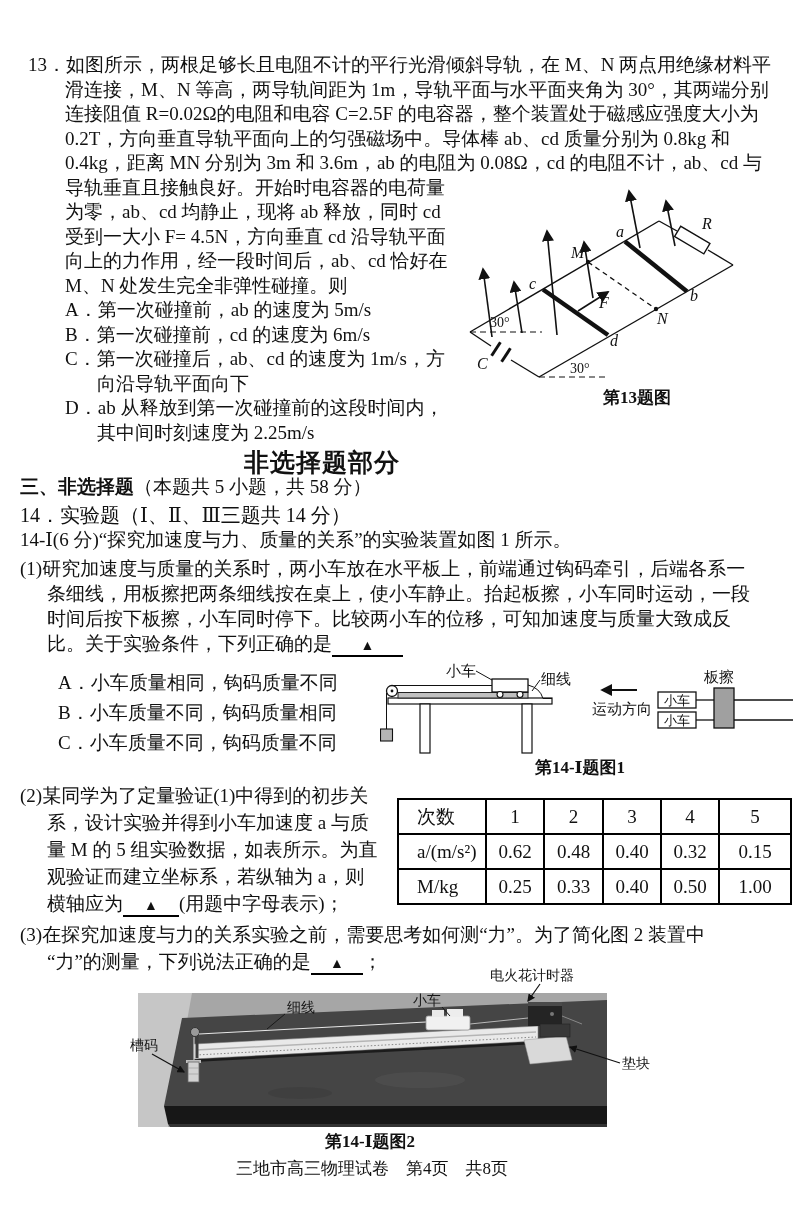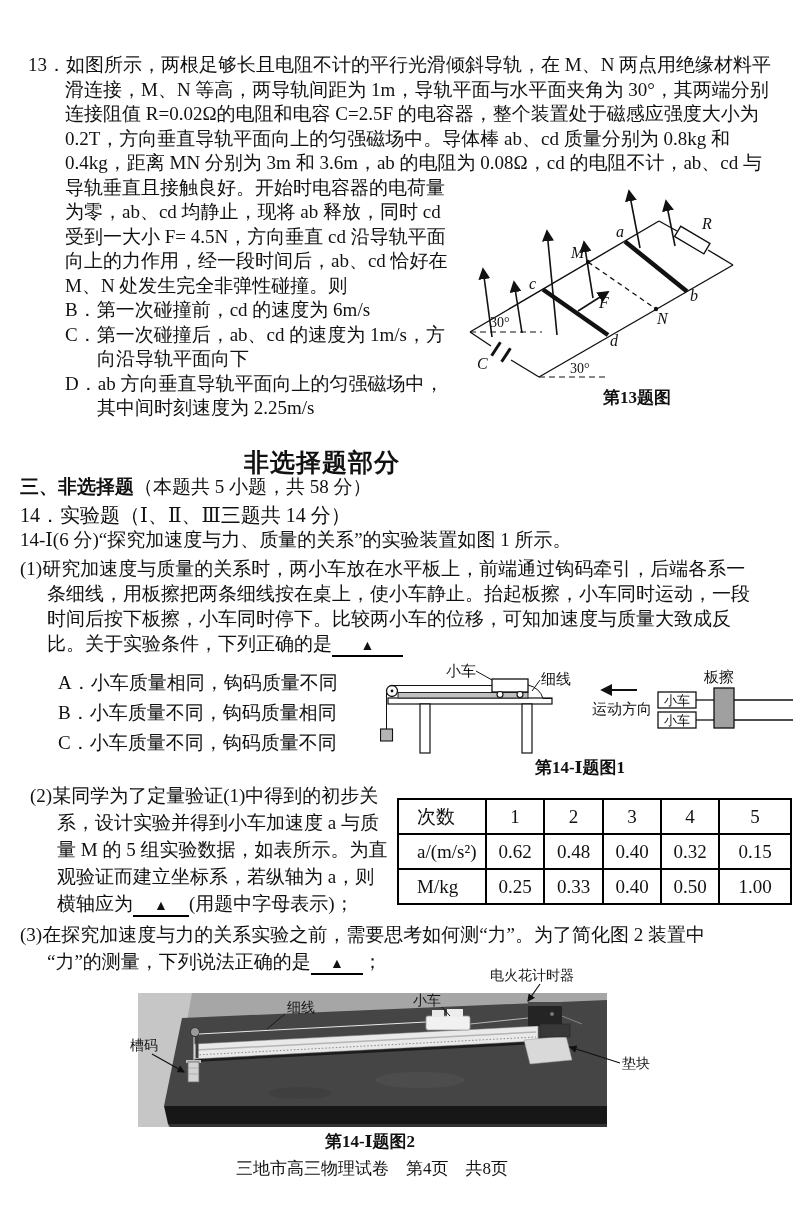--- a/index.html
+++ b/index.html
@@ -19,21 +19,21 @@
                font-size:25px; font-weight:700; letter-spacing:1px; }
   #sec3 { left:20px; top:474px; font-size:19px; white-space:nowrap; }
   #sec3 .b { font-weight:700; }
   #q14-head { left:20px; top:502px; font-size:20px; white-space:nowrap; }
   #q14-1-head { left:20px; top:527px; font-size:19px; white-space:nowrap; }
 
   #p1 { left:20px; top:556px; line-height:25px; }
   #p1 .cont { padding-left:27px; }
   #opts1 { left:58px; top:668px; line-height:30px; }
 
-  #p2 { left:20px; top:782px; line-height:27px;margin-left:10px; }
+  #p2 { left:20px; top:782px; line-height:27px; }
   #p2 .cont { padding-left:27px; }
   #p3 { left:20px; top:921px; line-height:27px; }
   #p3 .cont { padding-left:27px; }
 
   .blank { display:inline-block; border-bottom:2px solid #000; text-align:center;
            font-size:14px; line-height:20px; height:21px; }
   .w70 { width:71px; } .w56 { width:56px; } .w52 { width:52px; }
 
   .caption { font-size:17px; white-space:nowrap;font-weight:bold; }
   #cap13   { left:477px; top:386px; width:320px; text-align:center; }
@@ -63,24 +63,25 @@
   <div class="line">13．如图所示，两根足够长且电阻不计的平行光滑倾斜导轨，在 M、N 两点用绝缘材料平</div>
   <div class="line i1">滑连接，M、N 等高，两导轨间距为 1m，导轨平面与水平面夹角为 30°，其两端分别</div>
   <div class="line i1">连接阻值 R=0.02Ω的电阻和电容 C=2.5F 的电容器，整个装置处于磁感应强度大小为</div>
   <div class="line i1">0.2T，方向垂直导轨平面向上的匀强磁场中。导体棒 ab、cd 质量分别为 0.8kg 和</div>
   <div class="line i1">0.4kg，距离 MN 分别为 3m 和 3.6m，ab 的电阻为 0.08Ω，cd 的电阻不计，ab、cd 与</div>
   <div class="line i1">导轨垂直且接触良好。开始时电容器的电荷量</div>
   <div class="line i1">为零，ab、cd 均静止，现将 ab 释放，同时 cd</div>
   <div class="line i1">受到一大小 F= 4.5N，方向垂直 cd 沿导轨平面</div>
   <div class="line i1">向上的力作用，经一段时间后，ab、cd 恰好在</div>
   <div class="line i1">M、N 处发生完全非弹性碰撞。则</div>
+  <div class="line i1">A．第一次碰撞前，ab 的速度为 5m/s</div>
   <div class="line i1">B．第一次碰撞前，cd 的速度为 6m/s</div>
   <div class="line i1">C．第一次碰撞后，ab、cd 的速度为 1m/s，方</div>
   <div class="line i2">向沿导轨平面向下</div>
-  <div class="line i1">D．ab 方向垂直导轨平面向上的匀强磁场中，</div>
+  <div class="line i1">D．ab 从释放到第一次碰撞前的这段时间内，</div>
   <div class="line i2">其中间时刻速度为 2.25m/s</div>
 </div>
 
 <svg class="abs" style="left:440px; top:185px;" width="360" height="200" viewBox="0 0 360 200">
   <defs>
     <marker id="ah" viewBox="0 0 10 10" refX="8.5" refY="5" markerWidth="7.5" markerHeight="7.5" orient="auto-start-reverse">
       <path d="M0,0 L10,5 L0,10 z" fill="#111"></path>
     </marker>
   </defs>
 

